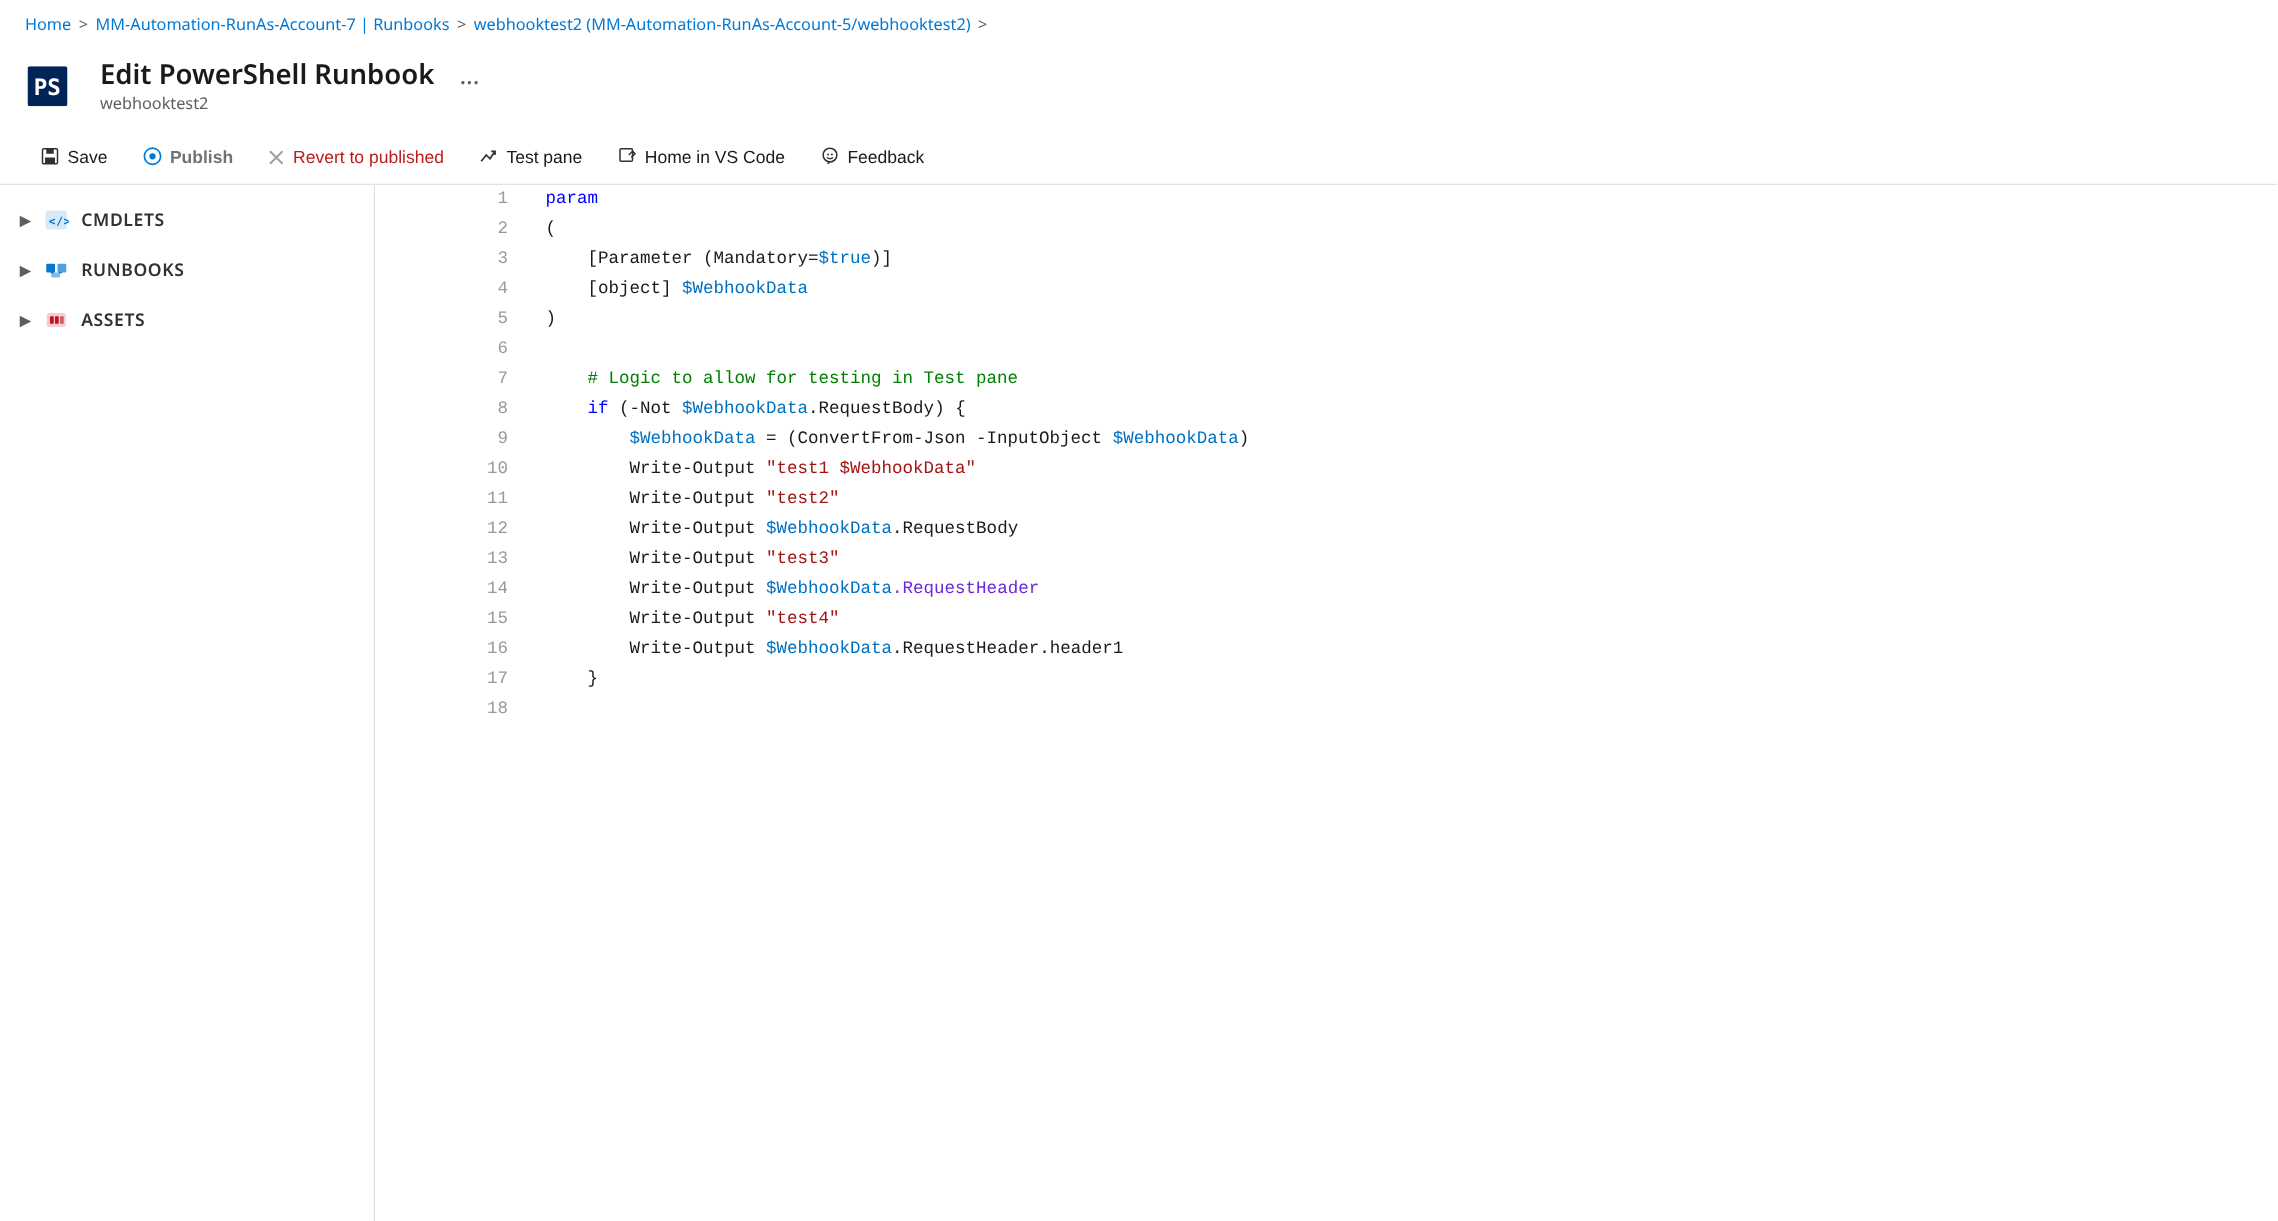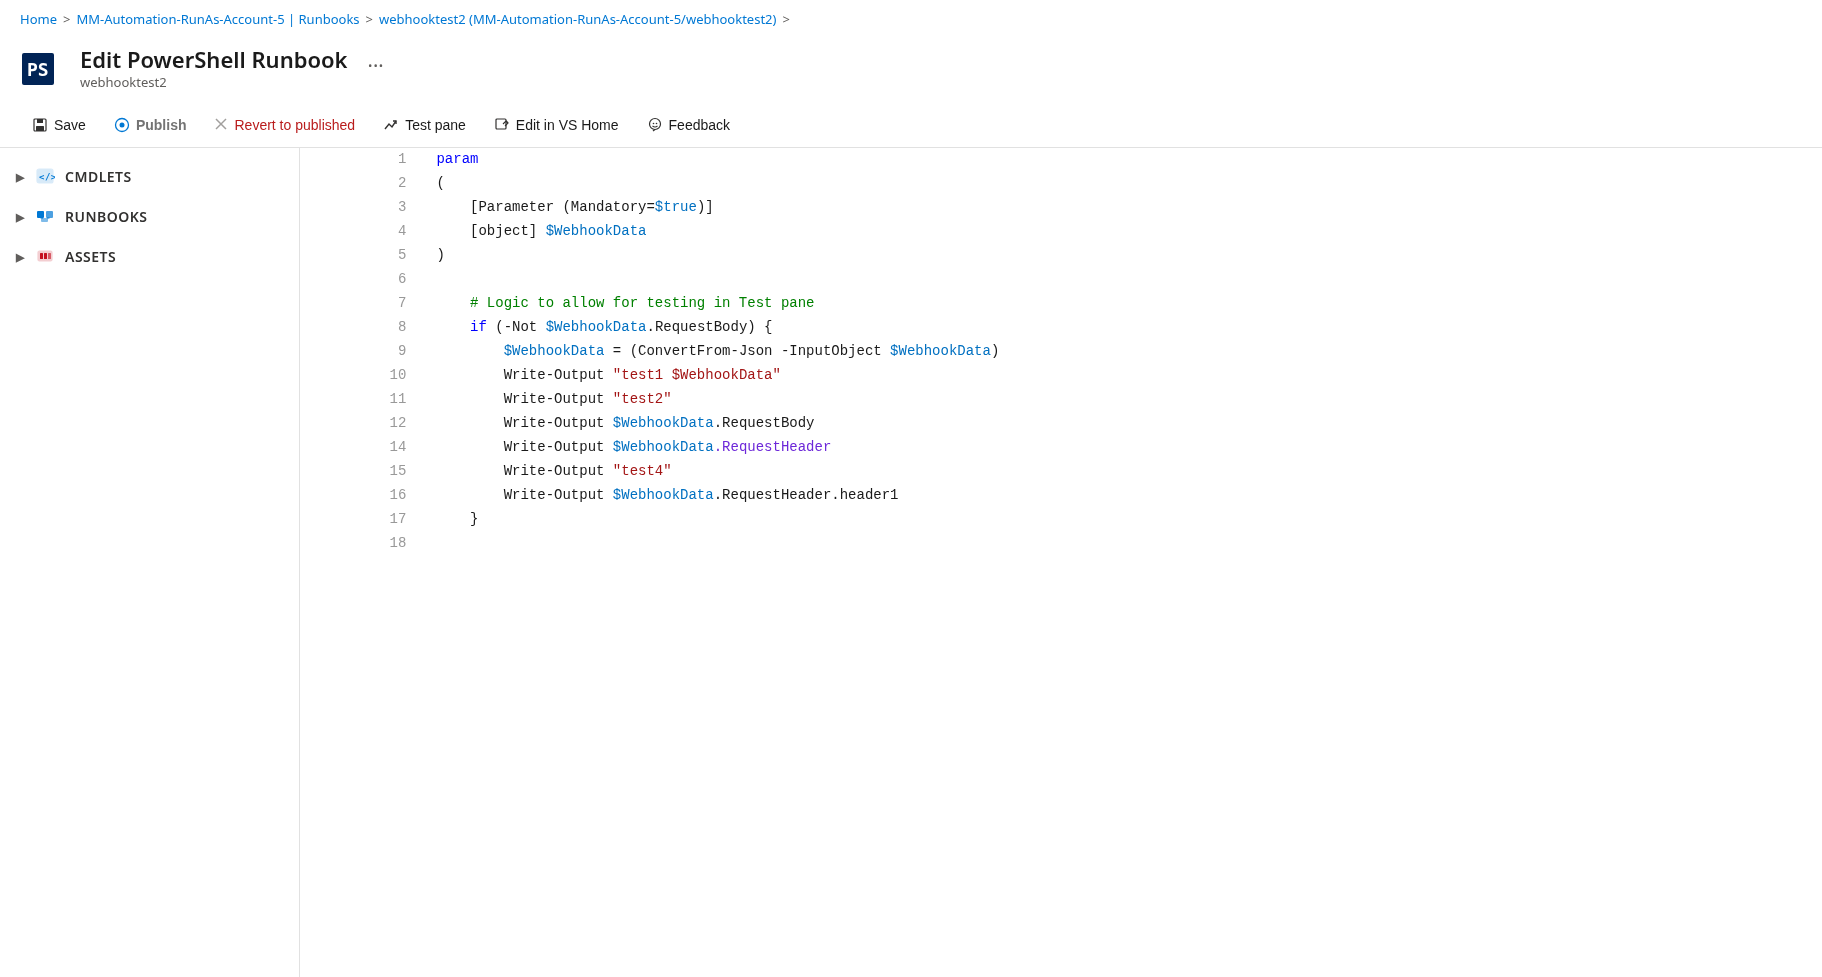--- a/index.html
+++ b/index.html
@@ -68,21 +68,21 @@
     
     .toolbar {
       padding: 8px 20px;
       display: flex;
       align-items: center;
       gap: 4px;
       border-bottom: 1px solid #e1e1e1;
     }
     .toolbar-btn {
       display: flex;
-      align-items: flex-start;
+      align-items: flex-end;
       gap: 6px;
       padding: 6px 12px;
       border: none;
       background: none;
       cursor: pointer;
       font-size: 14px;
       color: #1a1a1a;
       border-radius: 2px;
       white-space: nowrap;
     }
@@ -160,21 +160,21 @@
       align-items: flex-start;
       gap: 12px;
     }
   </style>
 </head>
 <body>
 
 <div class="breadcrumb">
   <a>Home</a>
   <span class="sep">&gt;</span>
-  <a>MM-Automation-RunAs-Account-5 | Runbooks</a>
+  <a>MM-Automation-RunAs-Account-7 | Runbooks</a>
   <span class="sep">&gt;</span>
   <a>webhooktest2 (MM-Automation-RunAs-Account-5/webhooktest2)</a>
   <span class="sep">&gt;</span>
 </div>
 
 <div class="page-header">
   <div class="page-header-icon">
 
     <svg viewBox="0 0 32 32" fill="none" xmlns="http://www.w3.org/2000/svg">
       <rect width="32" height="32" rx="2" fill="#012456"></rect>
@@ -224,21 +224,21 @@
     </svg>
     <span>Test pane</span>
   </button>
 
   <button class="toolbar-btn">
     <svg width="16" height="16" viewBox="0 0 16 16" fill="none">
       <rect x="2" y="2" width="10" height="10" rx="1" stroke="#323130" stroke-width="1.2" fill="none"></rect>
       <polyline points="9,7 12,4 14,6 11,9" stroke="#323130" stroke-width="1.1" fill="none"></polyline>
       <line x1="12" y1="4" x2="14" y2="6" stroke="#323130" stroke-width="1.1"></line>
     </svg>
-    <span>Edit in VS Home</span>
+    <span>Home in VS Code</span>
   </button>
 
   <button class="toolbar-btn">
     <svg width="16" height="16" viewBox="0 0 16 16" fill="none">
       <circle cx="8" cy="7" r="5.5" stroke="#323130" stroke-width="1.2" fill="none"></circle>
       <circle cx="6.5" cy="6.5" r="0.8" fill="#323130"></circle>
       <circle cx="9.5" cy="6.5" r="0.8" fill="#323130"></circle>
       <path d="M5.5 9 Q8 11 10.5 9" stroke="#323130" stroke-width="1.1" fill="none"></path>
       <line x1="8" y1="12.5" x2="6" y2="14" stroke="#323130" stroke-width="1.2"></line>
     </svg>
@@ -335,20 +335,24 @@
           </tr>
           <tr class="code-row">
             <td class="line-num">11</td>
             <td class="line-code"><span style="color: rgb(26, 26, 26);">        Write-Output </span><span style="color: rgb(163, 21, 21);">"test2"</span></td>
           </tr>
           <tr class="code-row">
             <td class="line-num">12</td>
             <td class="line-code"><span style="color: rgb(26, 26, 26);">        Write-Output </span><span style="color: rgb(0, 112, 193);">$WebhookData</span><span style="color: rgb(26, 26, 26); text-align: right;">.RequestBody</span></td>
           </tr>
           <tr class="code-row">
+            <td class="line-num">13</td>
+            <td class="line-code"><span style="color: rgb(26, 26, 26);">        Write-Output </span><span style="color: rgb(163, 21, 21);">"test3"</span></td>
+          </tr>
+          <tr class="code-row">
             <td class="line-num">14</td>
             <td class="line-code"><span style="color: rgb(26, 26, 26);">        Write-Output </span><span style="color: rgb(0, 112, 193);">$WebhookData</span><span style="color: #6d28d9;">.RequestHeader</span></td>
           </tr>
           <tr class="code-row">
             <td class="line-num">15</td>
             <td class="line-code"><span style="color: rgb(26, 26, 26);">        Write-Output </span><span style="color: rgb(163, 21, 21);">"test4"</span></td>
           </tr>
           <tr class="code-row">
             <td class="line-num">16</td>
             <td class="line-code"><span style="color: rgb(26, 26, 26);">        Write-Output </span><span style="color: rgb(0, 112, 193);">$WebhookData</span><span style="color: rgb(26, 26, 26);">.RequestHeader.header1</span></td>

